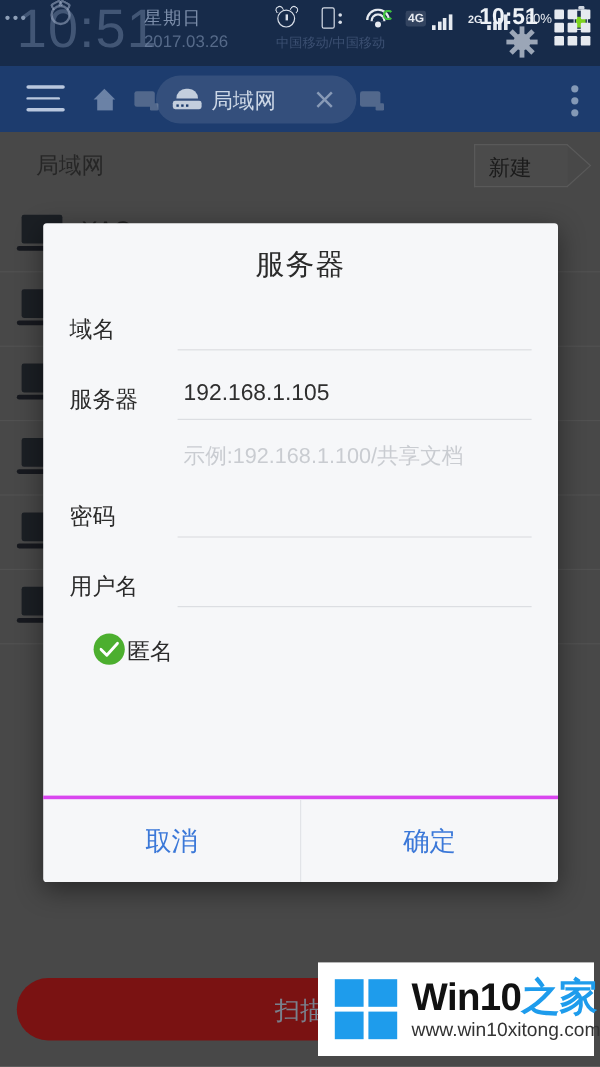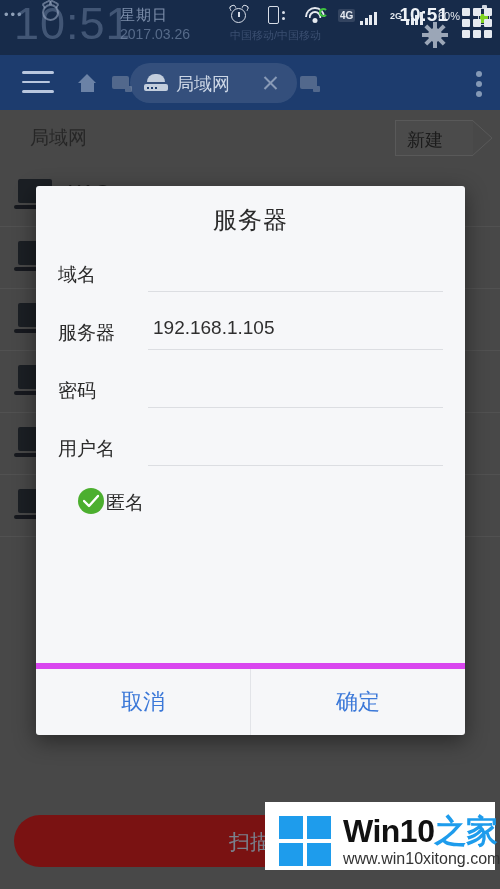--- a/index.html
+++ b/index.html
@@ -239,29 +239,29 @@
   .hint-row .hint{ position:absolute; left:95px; top:4px; font-size:18px; color:#c9ccd1;}
 
   .check-row { position:relative; height:48px; margin:0 22px; }
   .chk { position:absolute; left:20px; top:8px; width:26px; height:26px;
      border-radius:50%; background:#4caf2f;}
   .chk svg{ position:absolute; left:5px; top:6px;}
   .chk-label { position:absolute; left:48px; top:10px; font-size:19px; color:#2b2b2b;}
 
   .dlg-actions {
     position:absolute; left:0; right:0; bottom:0; height:72px;
-    border-top:6px solid #d946ef; display:flex;
+    border-top:3px solid #d946ef; display:flex;
   }
   .dlg-btn { flex:1; display:flex; align-items:center; justify-content:center;
      font-size:22px; color:#3b78d8; }
   .dlg-divider { width:1px; background:#e2e4e8; }
 
   
   .watermark {
-    position:absolute; left:265px; top:802px; width:230px; height:68px;
+    position:absolute; left:265px; top:802px; width:230px; height:78px;
     background:#ffffff;
   }
   .wm-logo { position:absolute; left:14px; top:14px; width:52px; height:50px;
      display:grid; grid-template-columns:1fr 1fr; grid-template-rows:1fr 1fr; gap:4px;}
   .wm-logo i{ display:block; background:#1e9cec;}
   .wm-main { position:absolute; left:78px; top:8px; font-size:32px; font-weight:bold;
      color:#111; letter-spacing:-0.5px; white-space:nowrap;}
   .wm-main .blue{ color:#1e9cec; }
   .wm-url { position:absolute; left:78px; top:48px; font-size:16px; color:#333;
      white-space:nowrap;}
@@ -455,20 +455,23 @@
       </div>
 
       <div class="field">
         <div class="f-label">服务器</div>
         <div class="f-input">
           <div class="val">192.168.1.105</div>
           <div class="f-underline"></div>
         </div>
       </div>
 
+      <div class="hint-row">
+        <div class="hint">示例:192.168.1.100/共享文档</div>
+      </div>
 
       <div class="field">
         <div class="f-label">密码</div>
         <div class="f-input">
           <div class="val"></div>
           <div class="f-underline"></div>
         </div>
       </div>
 
       <div class="field">

